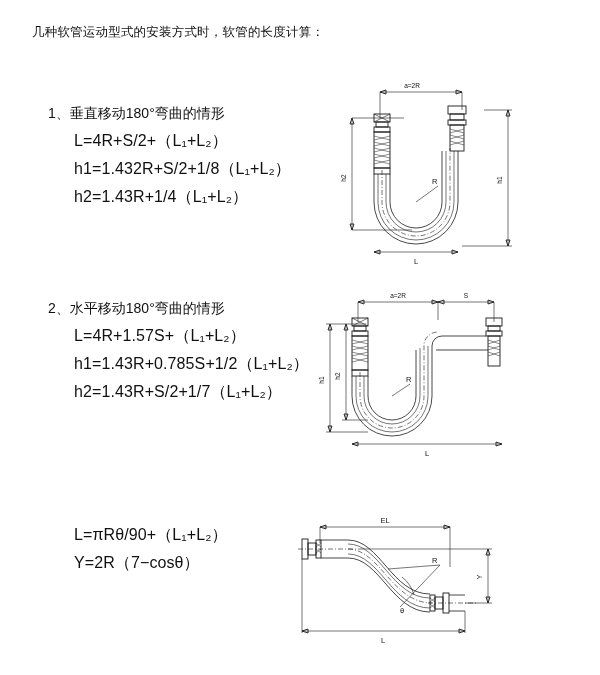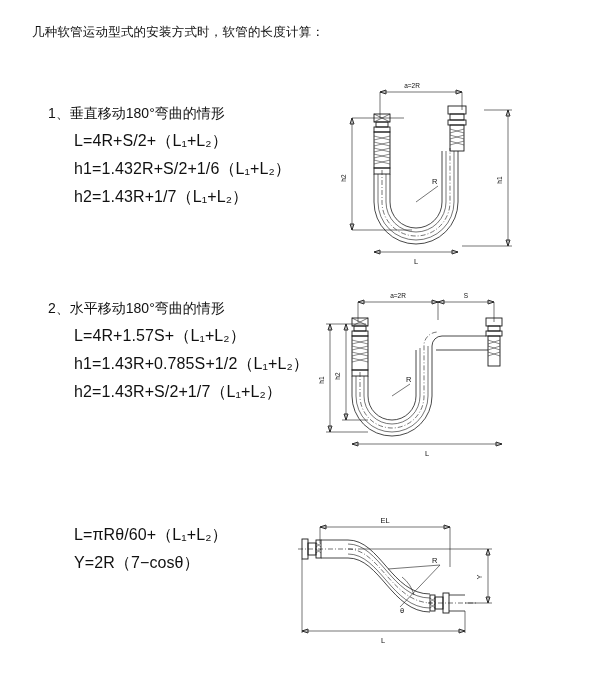--- a/index.html
+++ b/index.html
@@ -79,22 +79,22 @@
 <body>
 
 <div class="page">
 
   <div class="doc-title">几种软管运动型式的安装方式时，软管的长度计算：</div>
 
   <div class="section sec1">
     <div class="text-col">
       <div class="sec-heading">1、垂直移动180°弯曲的情形</div>
       <div class="formula">L=4R+S/2+（L₁+L₂）</div>
-      <div class="formula">h1=1.432R+S/2+1/6（L₁+L₂）</div>
-      <div class="formula">h2=1.43R+1/7（L₁+L₂）</div>
+      <div class="formula">h1=1.432R+S/2+1/8（L₁+L₂）</div>
+      <div class="formula">h2=1.43R+1/4（L₁+L₂）</div>
     </div>
 
     <div class="fig fig1">
       <svg width="220" height="200" viewBox="0 0 220 200">
 
         <line class="ln-thin" x1="68" y1="22" x2="150" y2="22"></line>
         <path class="ln" d="M68 22 l6 -2 v4 z" fill="#1a1a1a"></path>
         <path class="ln" d="M150 22 l-6 -2 v4 z" fill="#1a1a1a"></path>
         <text class="dimtxt" x="100" y="18" text-anchor="middle">a=2R</text>
         <line class="ln-thin" x1="68" y1="22" x2="68" y2="48"></line>
@@ -241,21 +241,21 @@
         <line class="ln-thin" x1="44" y1="164" x2="194" y2="164"></line>
         <path class="ln" d="M44 164 l6 -2 v4 z" fill="#1a1a1a"></path>
         <path class="ln" d="M194 164 l-6 -2 v4 z" fill="#1a1a1a"></path>
         <text class="dimtxt-b" x="119" y="176" text-anchor="middle">L</text>
       </svg>
     </div>
   </div>
 
   <div class="section sec3">
     <div class="text-col">
-      <div class="formula">L=πRθ/60+（L₁+L₂）</div>
+      <div class="formula">L=πRθ/90+（L₁+L₂）</div>
       <div class="formula">Y=2R（7−cosθ）</div>
     </div>
 
     <div class="fig fig3">
       <svg width="250" height="140" viewBox="0 0 250 140">
 
         <line class="ln-thin" x1="40" y1="20" x2="170" y2="20"></line>
         <path class="ln" d="M40 20 l6 -2 v4 z" fill="#1a1a1a"></path>
         <path class="ln" d="M170 20 l-6 -2 v4 z" fill="#1a1a1a"></path>
         <text class="dimtxt-b" x="105" y="16" text-anchor="middle">EL</text>

